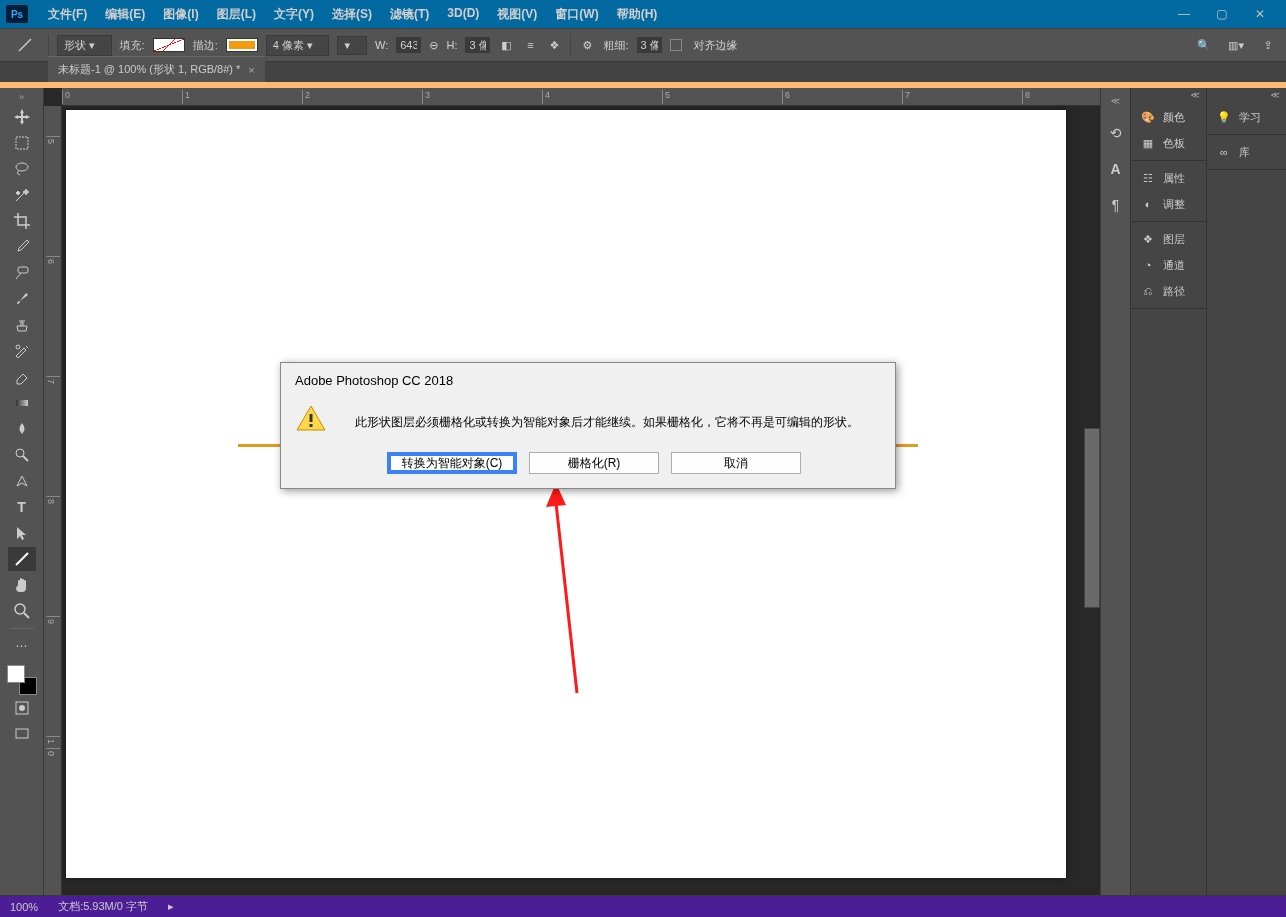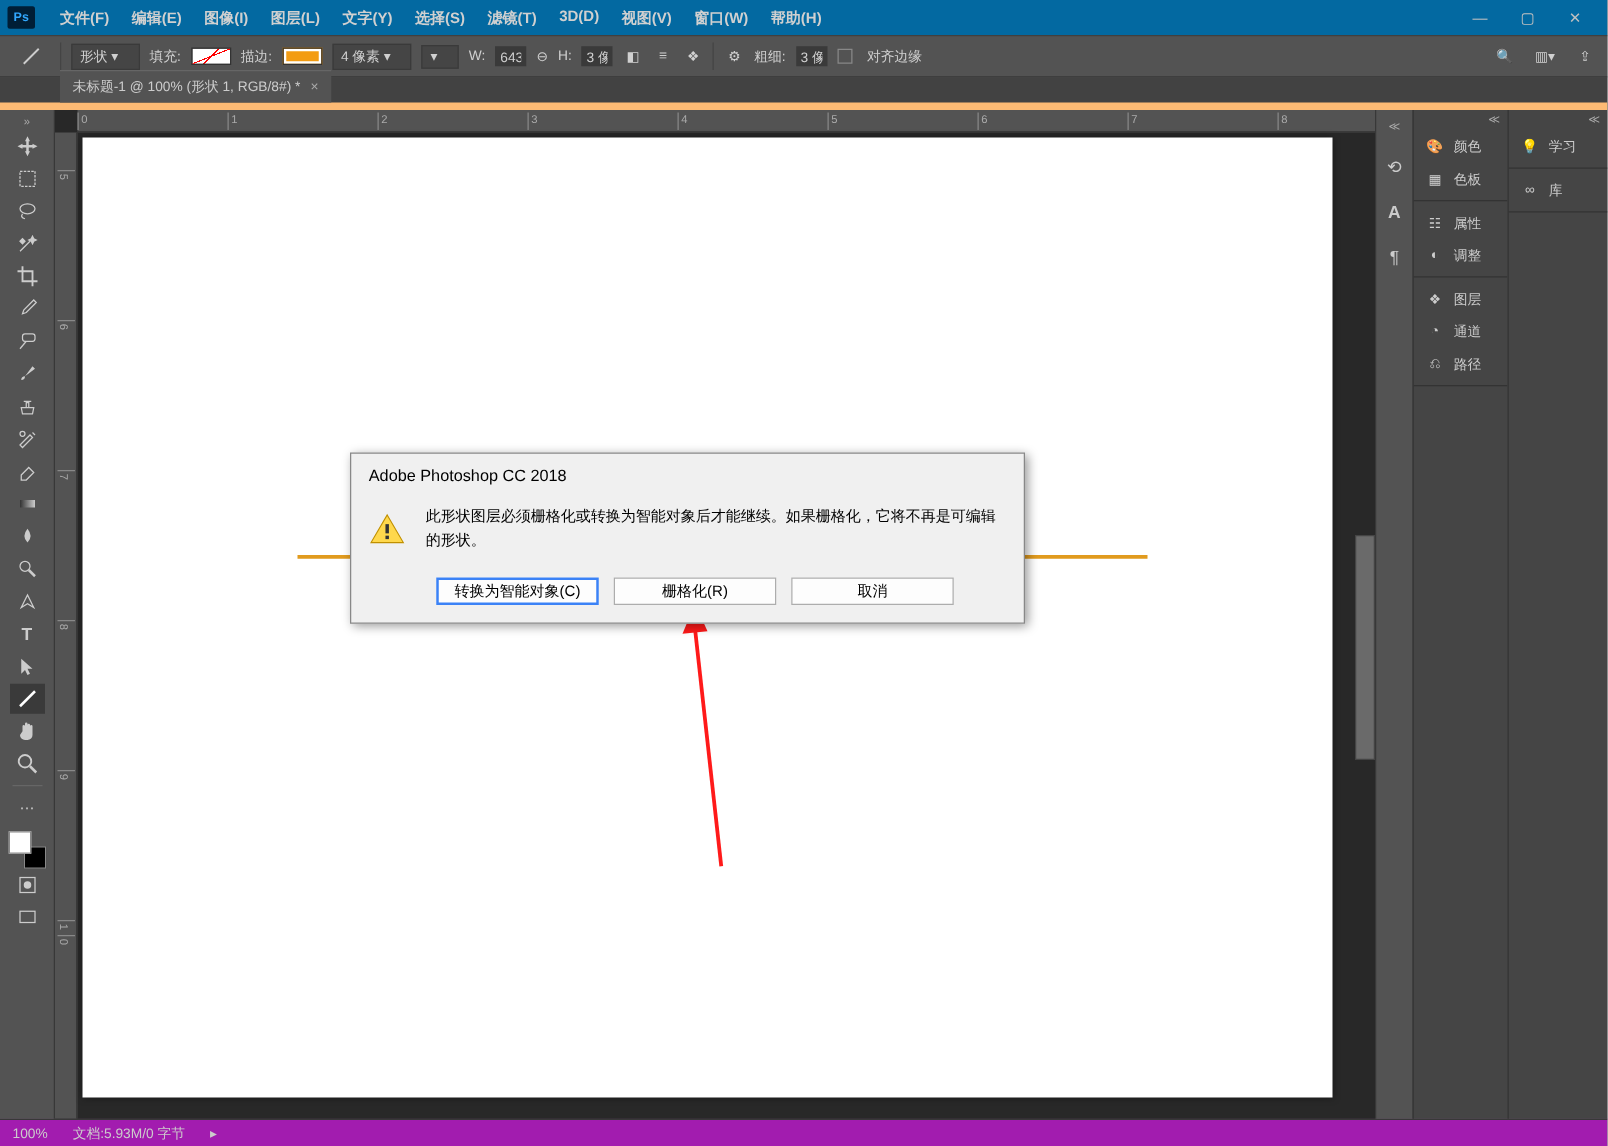--- a/index.html
+++ b/index.html
@@ -50,46 +50,46 @@
 .canvas-area { flex: 1; background: #282828; position: relative; overflow: hidden; }
 .ruler-h { position: absolute; top: 0; left: 18px; right: 0; height: 18px; background: #535353; border-bottom: 1px solid #333; }
 .ruler-v { position: absolute; top: 18px; left: 0; bottom: 0; width: 18px; background: #535353; border-right: 1px solid #333; }
 .ruler-tick { position: absolute; color: #aaa; font-size: 9px; }
 .ruler-h .ruler-tick { top: 2px; border-left: 1px solid #888; height: 14px; padding-left: 2px; }
 .ruler-v .ruler-tick { left: 2px; border-top: 1px solid #888; width: 14px; padding-top: 2px; writing-mode: vertical-lr; text-orientation: mixed; }
 .canvas { position: absolute; top: 22px; left: 22px; width: 1000px; height: 768px; background: #fff; box-shadow: 0 0 6px rgba(0,0,0,0.5); }
 .shape-line { position: absolute; top: 334px; left: 172px; width: 680px; height: 3px; background: #e19b1e; }
 
 
-.dialog-backdrop { position: absolute; left: 236px; top: 274px; width: 540px; background: #f0f0f0; border: 1px solid #888; box-shadow: 2px 2px 8px rgba(0,0,0,0.4); color: #000; z-index: 100; }
+.dialog-backdrop { position: absolute; left: 236px; top: 274px; width: 616px; background: #f0f0f0; border: 1px solid #888; box-shadow: 2px 2px 8px rgba(0,0,0,0.4); color: #000; z-index: 100; }
 .dialog-title { padding: 10px 14px 6px; font-size: 13px; }
-.dialog-body { display: flex; gap: 16px; padding: 6px 14px 12px; align-items: center; }
+.dialog-body { display: flex; gap: 28px; padding: 6px 14px 12px; align-items: flex-end; }
 .warn-icon { width: 32px; height: 28px; margin-top: 4px; }
 .dialog-text { font-size: 12px; line-height: 1.6; padding-top: 4px; }
 .dialog-buttons { display: flex; gap: 12px; justify-content: center; padding: 8px 14px 14px; }
 .dlg-btn { width: 130px; height: 22px; background: #fdfdfd; border: 1px solid #adadad; font-size: 12px; display: flex; align-items: center; justify-content: center; }
-.dlg-btn.primary { border: 2px solid #3b82f6; margin-left: 12px; }
+.dlg-btn.primary { border: 4px solid #3b82f6; margin-left: 12px; }
 
 
 .red-arrow { position: absolute; left: 498px; top: 395px; z-index: 50; }
 
 
 .right-strip { width: 30px; background: #535353; border-left: 1px solid #383838; display: flex; flex-direction: column; align-items: center; padding-top: 8px; gap: 14px; }
 .strip-ico { width: 22px; height: 22px; display: flex; align-items: center; justify-content: center; color: #ccc; font-size: 14px; }
 .collapse-chevron { font-size: 9px; color: #aaa; height: 12px; text-align: center; width: 100%; }
 
 .panel-col { width: 76px; background: #454545; border-left: 1px solid #333; display: flex; flex-direction: column; }
 .panel-group { border-bottom: 1px solid #333; padding: 4px 0; }
 .panel-row { display: flex; align-items: center; gap: 6px; padding: 5px 8px; color: #ccc; font-size: 11px; }
 .panel-ico { width: 18px; height: 16px; display: flex; align-items: center; justify-content: center; }
 
 .far-right { width: 80px; background: #454545; border-left: 1px solid #333; display: flex; flex-direction: column; }
 
 
-.status-bar { height: 22px; background: #a21caf; border-top: 1px solid #383838; display: flex; align-items: center; padding: 0 10px; gap: 20px; font-size: 11px; color: #ccc; }
+.status-bar { height: 22px; background: #4c1d95; border-top: 1px solid #383838; display: flex; align-items: center; padding: 0 10px; gap: 20px; font-size: 11px; color: #ccc; }
 
 
 .scroll-v { position: absolute; right: 0; top: 340px; width: 16px; height: 180px; background: #6a6a6a; border: 1px solid #444; }
 </style>
 </head>
 <body>
 
 <div class="titlebar">
   <div class="ps-logo">Ps</div>
   <div class="menu-bar">

